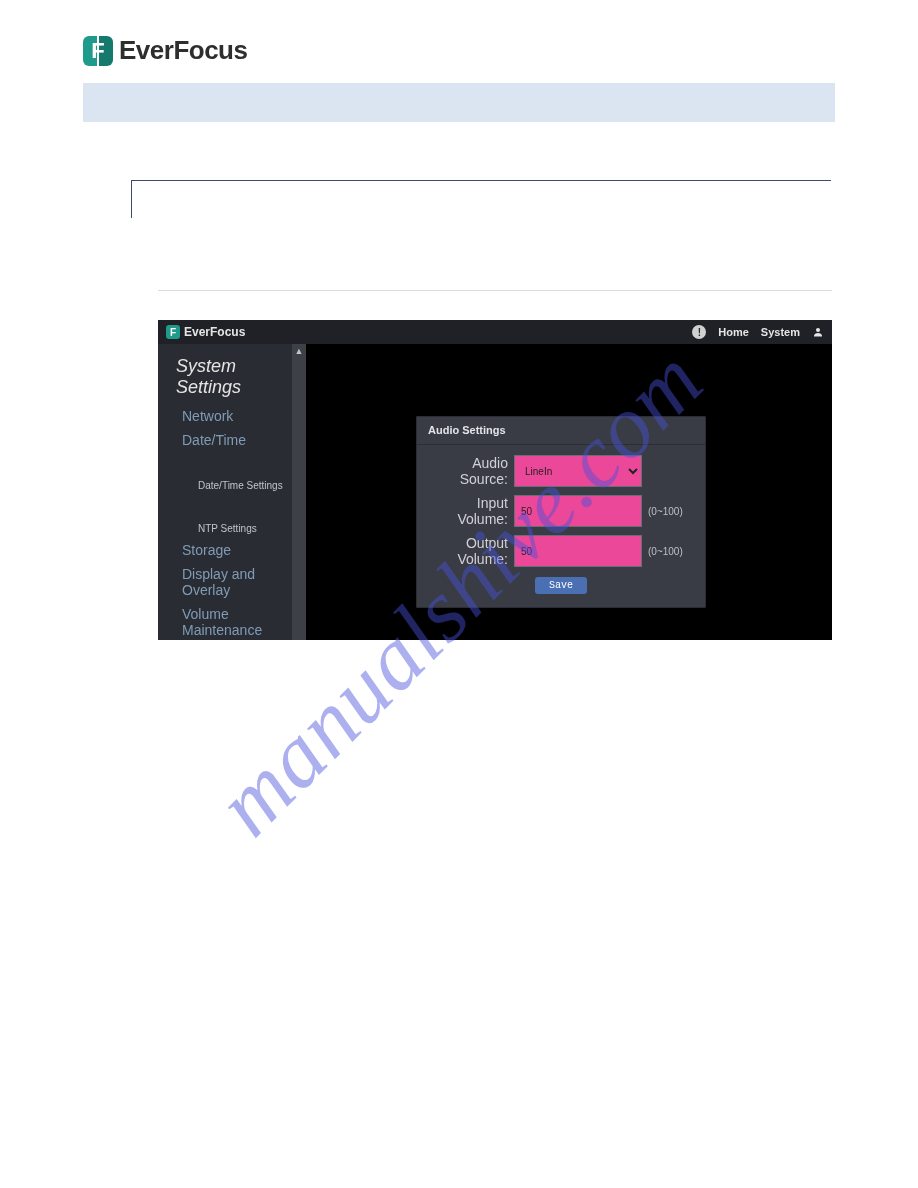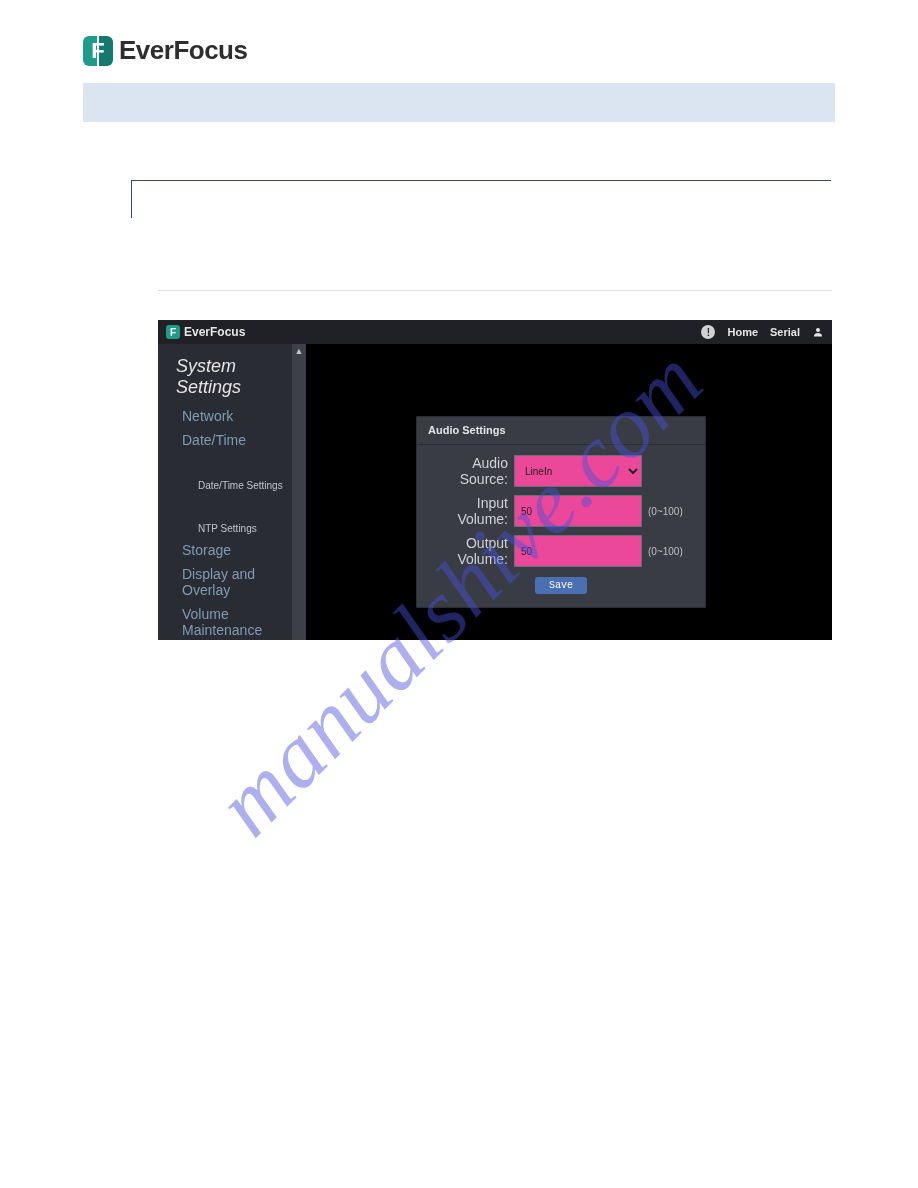--- a/index.html
+++ b/index.html
@@ -319,21 +319,21 @@
 
   <div class="shot-topbar">
     <div class="brand">
       <div class="mini-mark">F</div>
       <span class="brand-text">EverFocus</span>
     </div>
     <div class="spacer"></div>
     <div class="right">
       <span class="info-circle">!</span>
       <span>Home</span>
-      <span>Serial</span>
+      <span>System</span>
       <span class="user-ico">
         <svg viewBox="0 0 24 24" width="12" height="12" fill="#e5e5e5">
             <circle cx="12" cy="8" r="4"></circle>
             <path d="M4 20c0-4 4-6 8-6s8 2 8 6v1H4z"></path>
           </svg>
       </span>
     </div>
   </div>
 
   <div class="shot-body">

